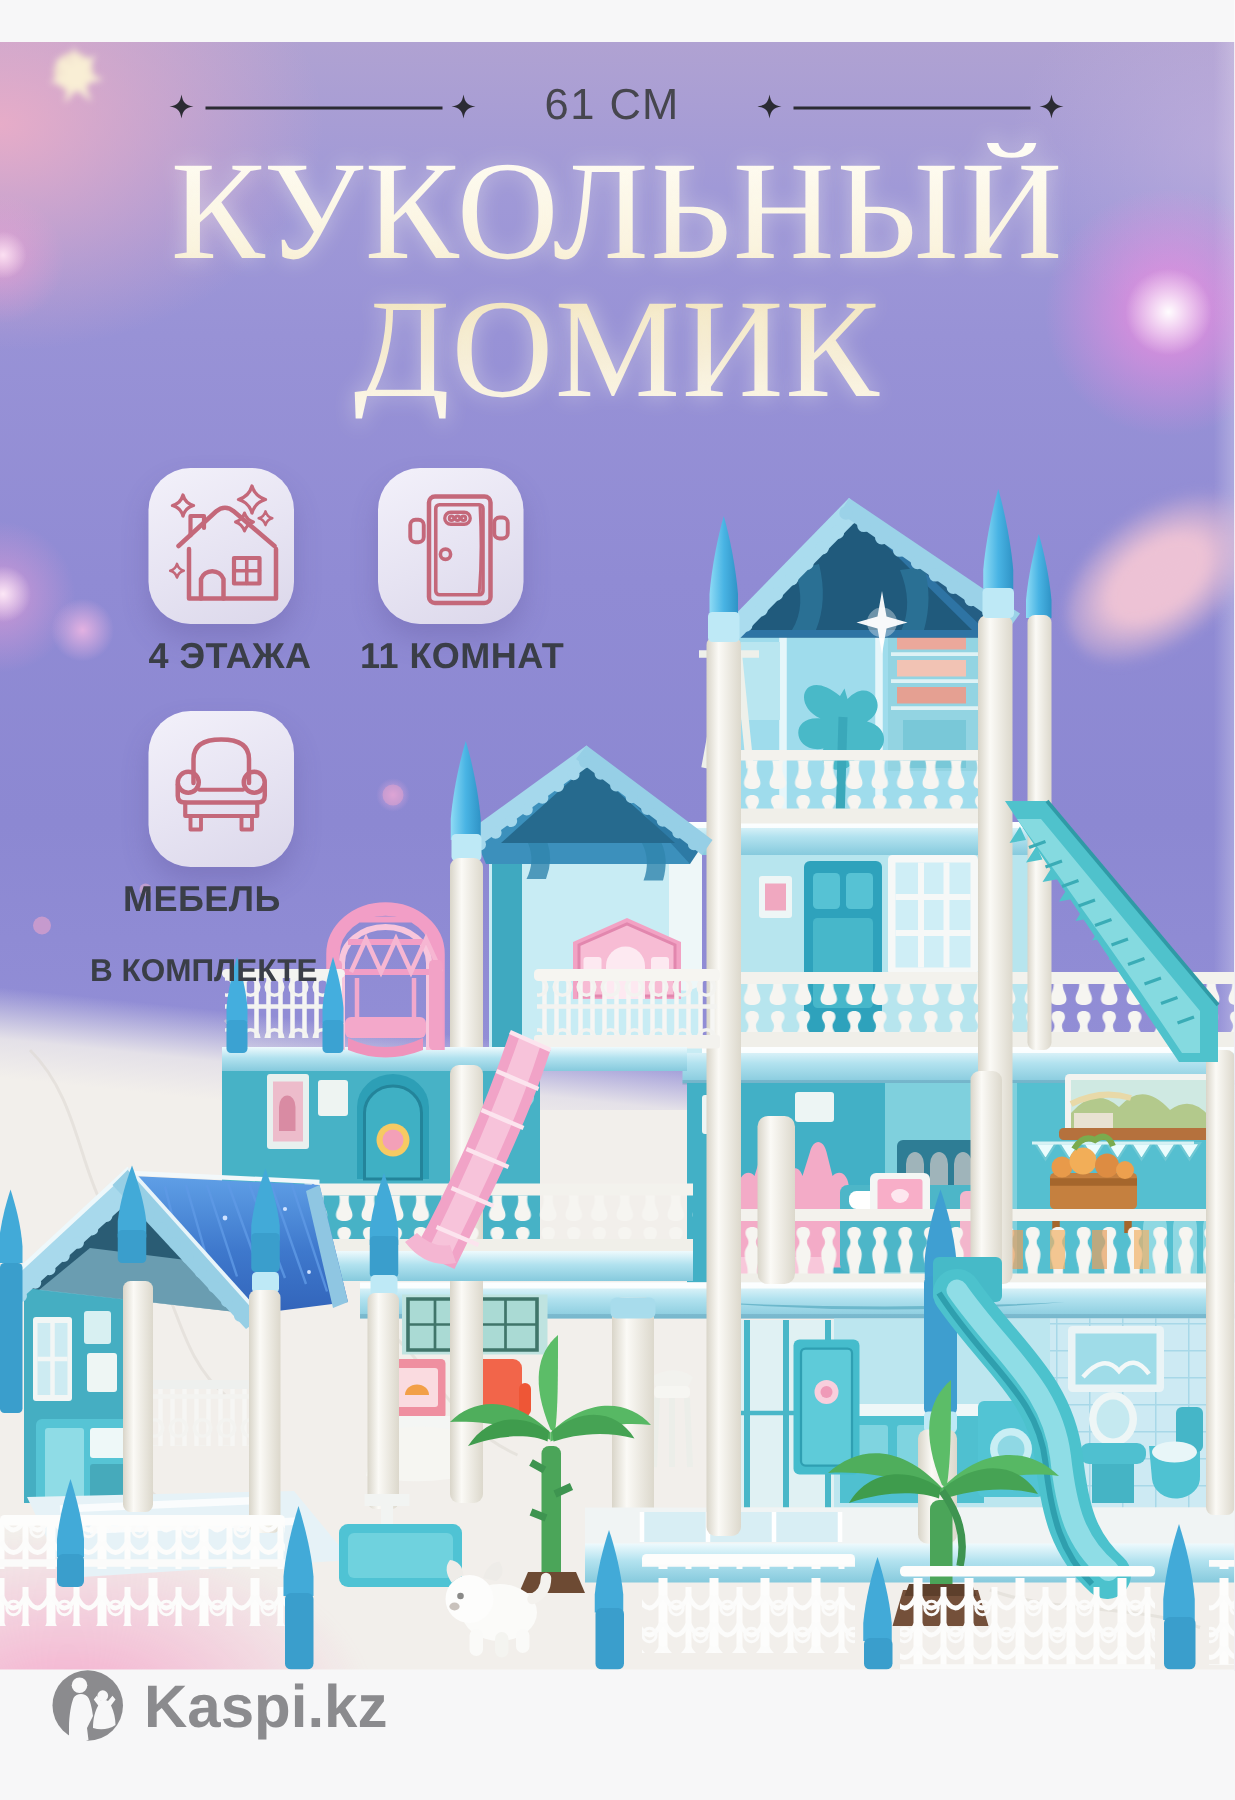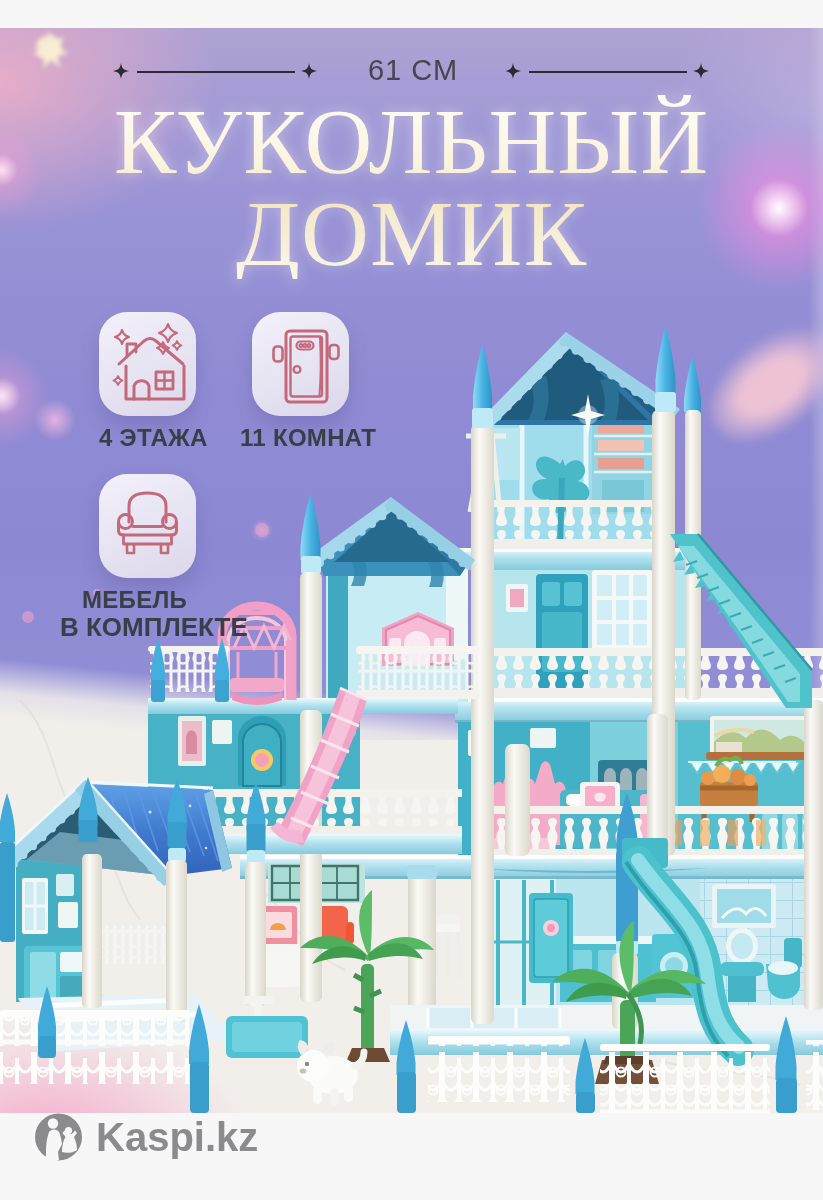--- a/index.html
+++ b/index.html
@@ -27,21 +27,21 @@
 
 #marble{position:absolute;left:-40px;top:654px;width:950px;height:560px;
 background:linear-gradient(180deg, rgba(242,239,235,0) 0px, rgba(242,239,235,.85) 34px, #f2efeb 60px);
 transform:rotate(6deg);transform-origin:0 0}
 #marble2{position:absolute;left:0;top:740px;width:823px;height:374px;background:#f2efeb}
 
 #glowbl{position:absolute;left:-80px;top:1020px;width:330px;height:135px;
 background:radial-gradient(ellipse at 38% 88%, rgba(246,145,194,.72), rgba(246,150,196,0) 70%);filter:blur(4px)}
 
 #dim{position:absolute;z-index:6;left:0;top:52px;width:823px;height:40px;color:#43434b}
-#dim .lbl{position:absolute;left:363px;top:2px;width:100px;text-align:center;font-size:29px;letter-spacing:1px;color:#46464e}
+#dim .lbl{position:absolute;left:363px;top:2px;width:100px;font-size:29px;letter-spacing:1px;color:#46464e}
 
 #title{position:absolute;z-index:6;left:0;top:95px;width:823px;text-align:center;
 font-family:"Liberation Serif",serif;font-weight:normal;
 font-size:94px;line-height:92px;letter-spacing:1px;
 background:linear-gradient(180deg,#fffdf6 0%,#f9f1da 38%,#f2e4bd 58%,#f4ead0 78%,#fcf7ea 100%);
 -webkit-background-clip:text;background-clip:text;color:transparent;
 text-shadow:0 0 14px rgba(255,252,240,.45)}
 
 .badge{position:absolute;z-index:6;width:97px;height:104px;border-radius:28px;
 background:linear-gradient(155deg,#f3f1fa 0%,#e6e3f2 55%,#dbd7ea 100%);
@@ -116,21 +116,21 @@
       <path d="M30,48 V32 Q30,19 48.5,19 Q67,19 67,32 V48"></path>
       <circle cx="26.5" cy="47.5" r="7"></circle>
       <circle cx="70.5" cy="47.5" r="7"></circle>
       <path d="M19.5,49 V56.5 Q19.5,61 24.5,61 H72.5 Q77.5,61 77.5,56.5 V49"></path>
       <path d="M34,52.5 H63" stroke-width="2.8"></path>
       <path d="M24.5,61 V70 H72.5 V61" stroke-width="2.8"></path>
       <path d="M28,70 v9 h7 v-9 M62,70 v9 h7 v-9" stroke-width="2.6"></path>
     </svg>
   </div>
   <div class="blabel" style="left:82px;top:586px;width:97px">МЕБЕЛЬ</div>
-  <div class="blabel" style="left:60px;top:612px;width:180px;font-size:26px;letter-spacing:0">В КОМПЛЕКТЕ</div>
+  <div class="blabel" style="left:60px;top:636px;width:180px;font-size:21px;letter-spacing:0">В КОМПЛЕКТЕ</div>
 
   <svg id="house" width="823" height="1200" viewBox="0 0 823 1200" style="position:absolute;left:0;top:0">
     <defs>
       <filter id="soft1" x="-40%" y="-40%" width="180%" height="180%">
           <feGaussianBlur stdDeviation="2.2"></feGaussianBlur>
         </filter>
       <linearGradient id="gSlab" x1="0" y1="0" x2="0" y2="1">
         <stop offset="0" stop-color="#eefafd"></stop>
           <stop offset=".45" stop-color="#b2e2ef"></stop>
           <stop offset="1" stop-color="#86cadd"></stop>

